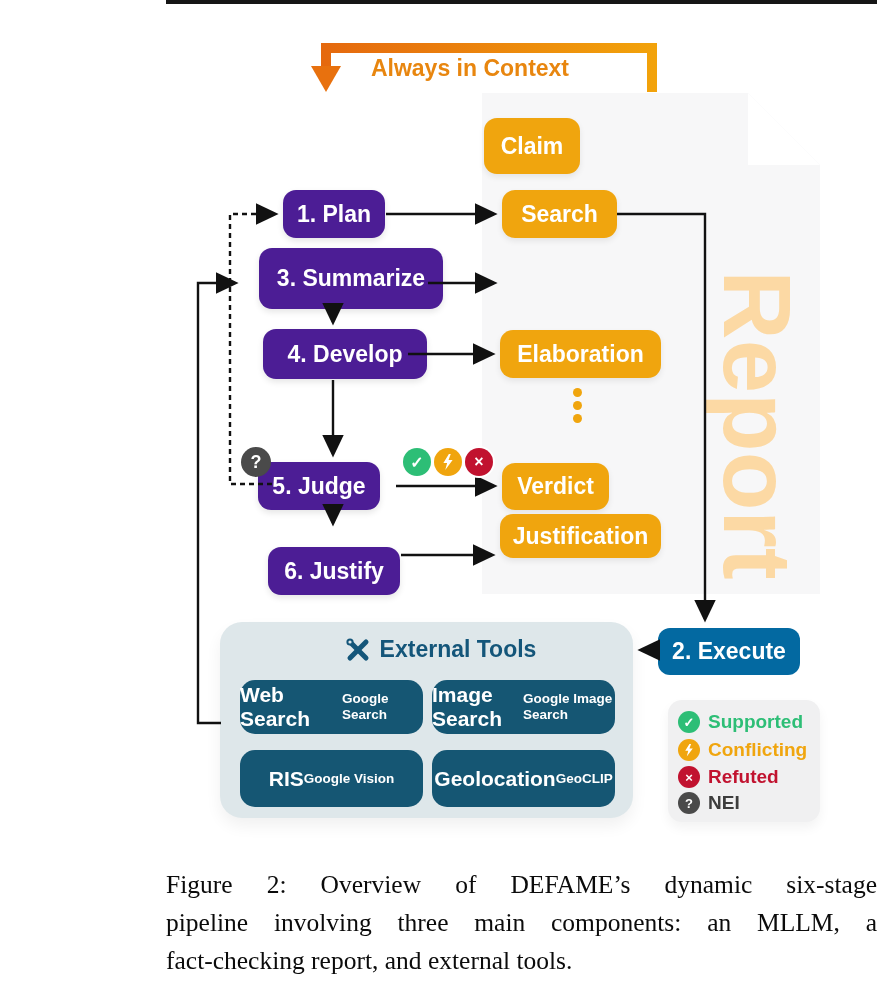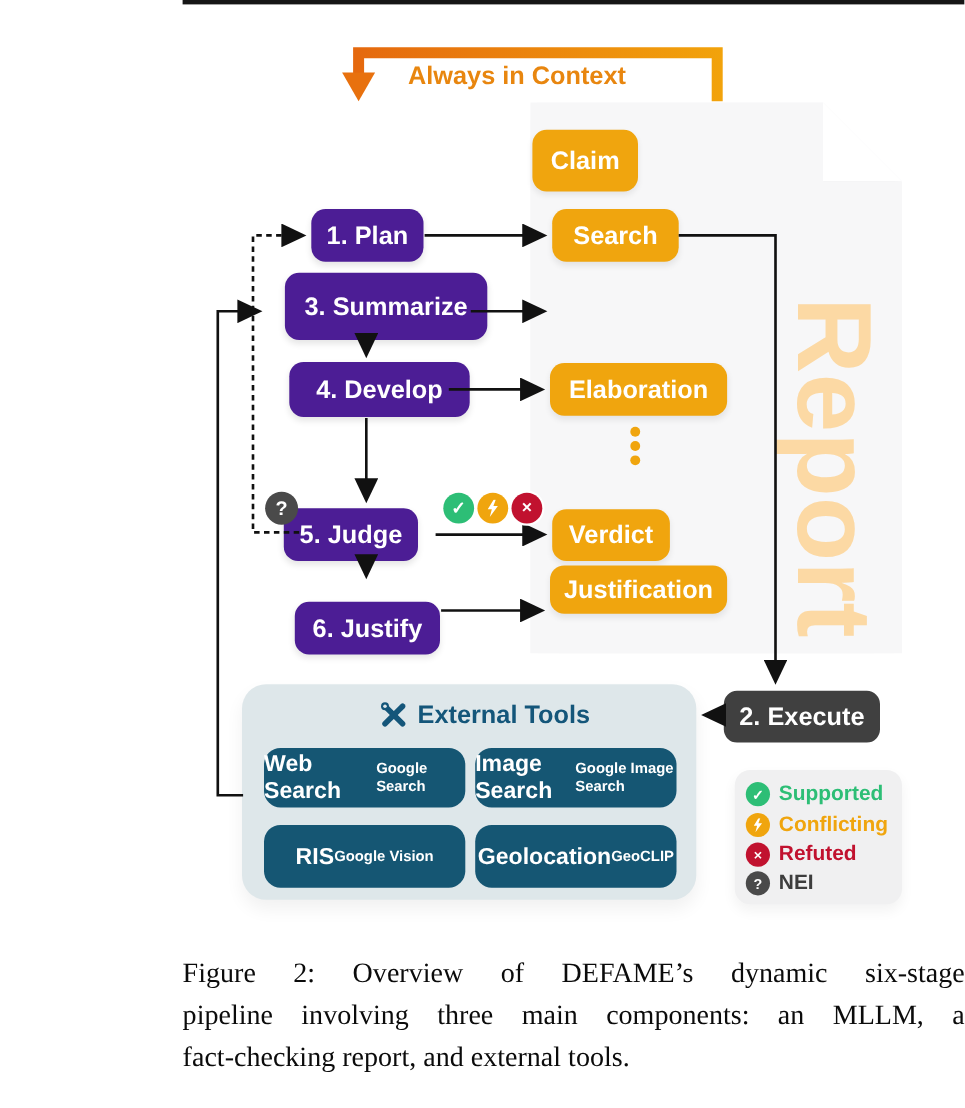--- a/index.html
+++ b/index.html
@@ -49,21 +49,21 @@
   #tools-panel{left:220px;top:622px;width:413px;height:196px;background:#dee7ea;
     border-radius:22px;box-shadow:0 8px 16px rgba(0,0,0,.06);}
   #tools-header{position:absolute;left:0;top:14px;width:100%;display:flex;gap:9px;
     align-items:flex-end;justify-content:center;color:#14567a;font-size:23px;font-weight:bold;margin-left:14px;}
   .tool{position:absolute;background:#155673;border-radius:15px;color:#fff;display:flex;
     flex-direction:row;align-items:center;justify-content:center;}
   .tool .t1{font-size:21px;font-weight:bold;line-height:24px;}
   .tool .t2{font-size:13.5px;font-weight:bold;line-height:16px;}
 
   
-  #execute{left:658px;top:628px;width:142px;height:47px;background:#404040;border-radius:12px;}
+  #execute{left:658px;top:628px;width:142px;height:47px;background:#0369a1;border-radius:12px;}
   #legend{left:668px;top:700px;width:152px;height:122px;background:#f0f0f1;border-radius:14px;
     box-shadow:0 6px 12px rgba(0,0,0,.05);}
   .lrow{position:absolute;left:10px;display:flex;align-items:center;gap:8px;height:24px;}
   .lcirc{width:22px;height:22px;border-radius:50%;display:flex;align-items:center;
     justify-content:center;color:#fff;font-weight:bold;font-size:13px;flex:0 0 22px;}
   .ltext{font-size:19px;font-weight:bold;}
   .lbolt{width:9px;height:13px;background:#fff;
     clip-path:polygon(58% 0%,8% 56%,42% 56%,25% 100%,92% 38%,55% 38%,75% 0%);}
   .c-green{background:#2dbe76;} .t-green{color:#2dbe76;}
   .c-amber{background:#f0a50e;} .t-amber{color:#f0a50e;}

